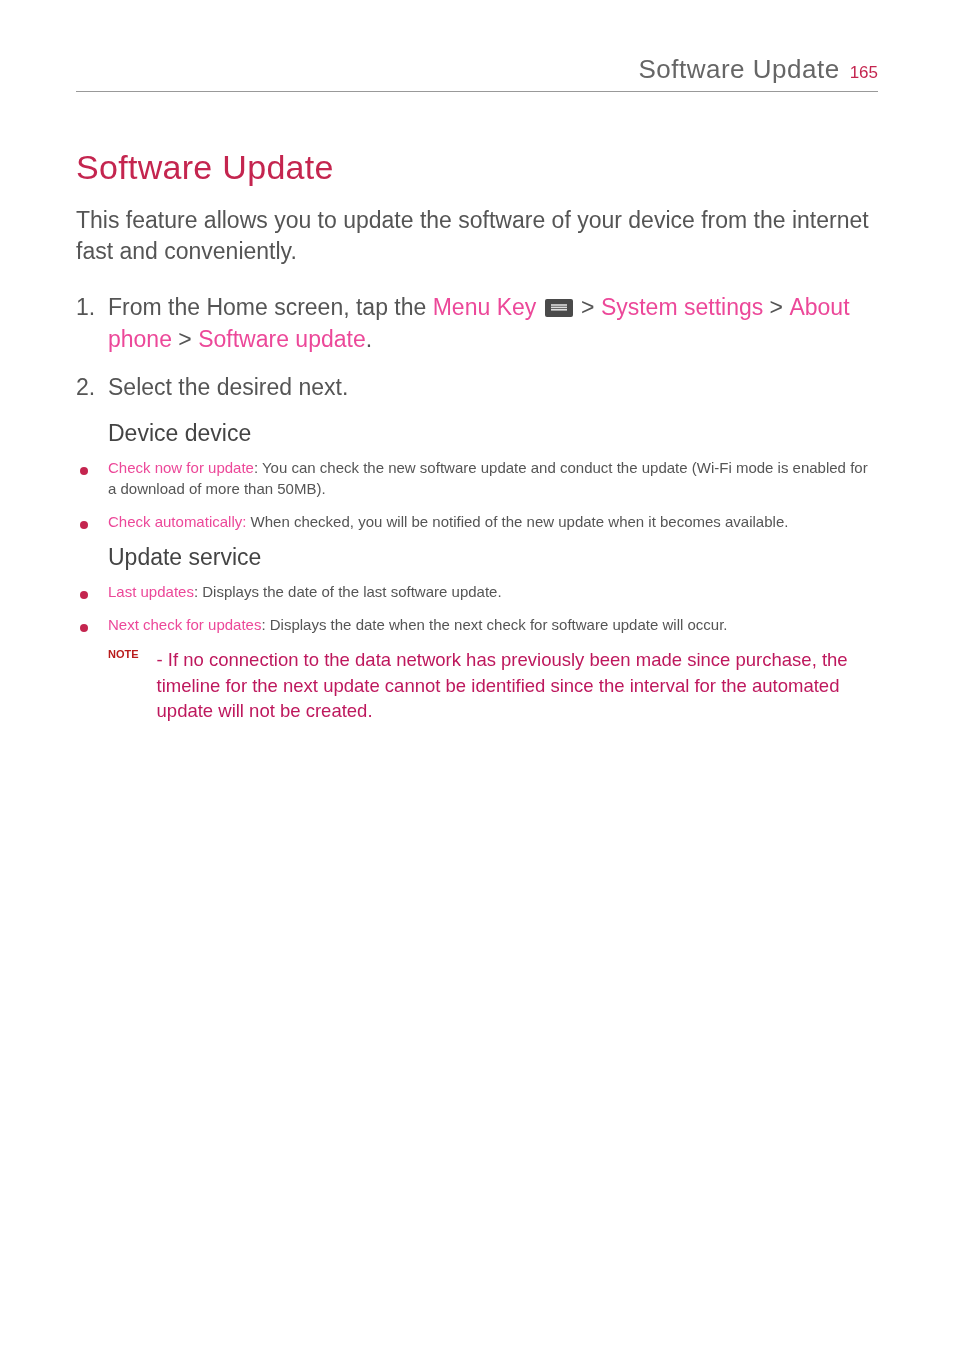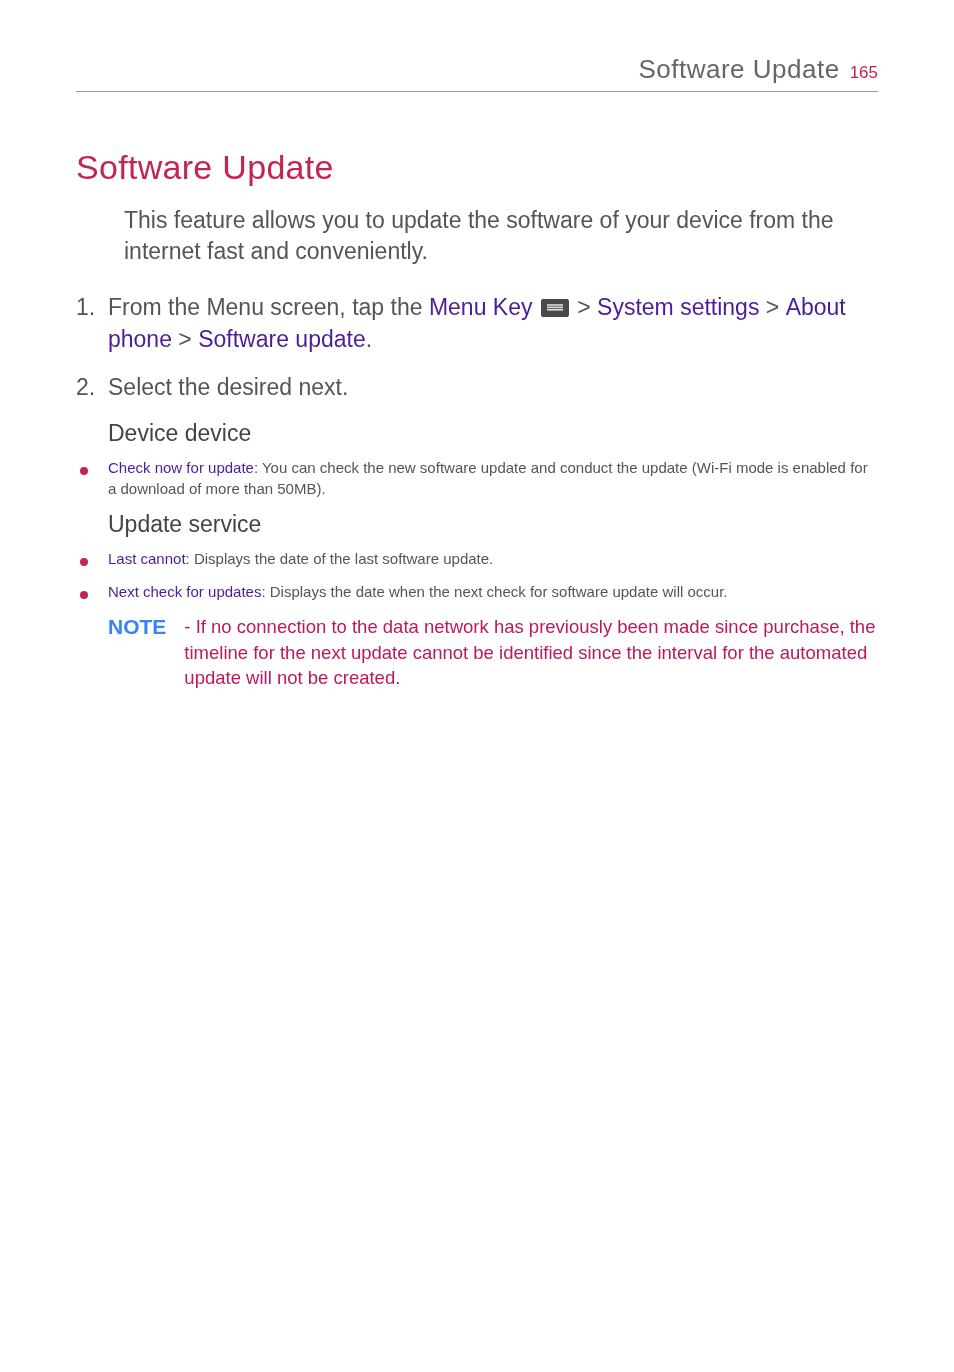--- a/index.html
+++ b/index.html
@@ -41,21 +41,20 @@
       font-weight: 500;
       margin-bottom: 18px;
       letter-spacing: 0.3px;
     }
     .intro {
       font-size: 23px;
       font-weight: 300;
       line-height: 1.35;
       color: #555;
       margin-bottom: 24px;
-      margin-left: 48px;
     }
     .numbered-list {
       list-style: none;
       counter-reset: steps;
     }
     .numbered-item {
       font-size: 23px;
       font-weight: 300;
       line-height: 1.4;
       color: #555;
@@ -65,21 +64,21 @@
     }
     .numbered-item::before {
       counter-increment: steps;
       content: counter(steps) ".";
       position: absolute;
       left: 0;
       top: 0;
     }
     .bold {
       font-weight: 500;
-      color: #4c1d95;
+      color: #ec4899;
     }
     .menu-icon {
       display: inline-block;
       width: 28px;
       height: 18px;
       background: #4a4a4a;
       border-radius: 2px;
       vertical-align: -2px;
       position: relative;
       margin: 0 2px;
@@ -124,23 +123,23 @@
       background: #c4254f;
       border-radius: 50%;
     }
     .note-block {
       display: flex;
       gap: 18px;
       padding-left: 32px;
       margin-top: 8px;
     }
     .note-label {
-      font-size: 21px;
+      font-size: 11px;
       font-weight: 600;
-      color: #3b82f6;
+      color: #b91c1c;
       flex-shrink: 0;
       padding-top: 1px;
     }
     .note-content {
       font-size: 18.5px;
       font-weight: 300;
       color: #be185d;
       line-height: 1.4;
     }
     .note-content p {
@@ -154,42 +153,45 @@
   <span class="page-header-title">Software Update</span>
   <span class="page-number">165</span>
 </div>
 
 <h1 class="section-title">Software Update</h1>
 
 <p class="intro">This feature allows you to update the software of your device from the internet fast and conveniently.</p>
 
 <ol class="numbered-list">
   <li class="numbered-item">
-    <span>From the Menu screen, tap the </span><span class="bold">Menu Key</span>
+    <span>From the Home screen, tap the </span><span class="bold">Menu Key</span>
     <span class="menu-icon"></span>
     &gt; <span class="bold">System settings</span> &gt;
     <span class="bold">About phone</span> &gt;
     <span class="bold">Software update</span>.
   </li>
   <li class="numbered-item">Select the desired next.</li>
 </ol>
 
 <div class="sub-heading">Device device</div>
 
 <ul class="bullet-list">
   <li class="bullet-item">
     <span class="bold">Check now for update</span><span>: You can check the new software update and conduct the update (Wi-Fi mode is enabled for a download of more than 50MB).</span>
   </li>
+  <li class="bullet-item">
+    <span class="bold">Check automatically:</span><span> When checked, you will be notified of the new update when it becomes available.</span>
+  </li>
 </ul>
 
 <div class="sub-heading">Update service</div>
 
 <ul class="bullet-list">
   <li class="bullet-item">
-    <span class="bold">Last cannot</span><span>: Displays the date of the last software update.</span>
+    <span class="bold">Last updates</span><span>: Displays the date of the last software update.</span>
   </li>
   <li class="bullet-item">
     <span class="bold">Next check for updates</span><span>: Displays the date when the next check for software update will occur.</span>
   </li>
 </ul>
 
 <div class="note-block">
   <div class="note-label">NOTE</div>
   <div class="note-content">
     <p>- If no connection to the data network has previously been made since purchase, the timeline for the next update cannot be identified since the interval for the automated update will not be created.</p>

